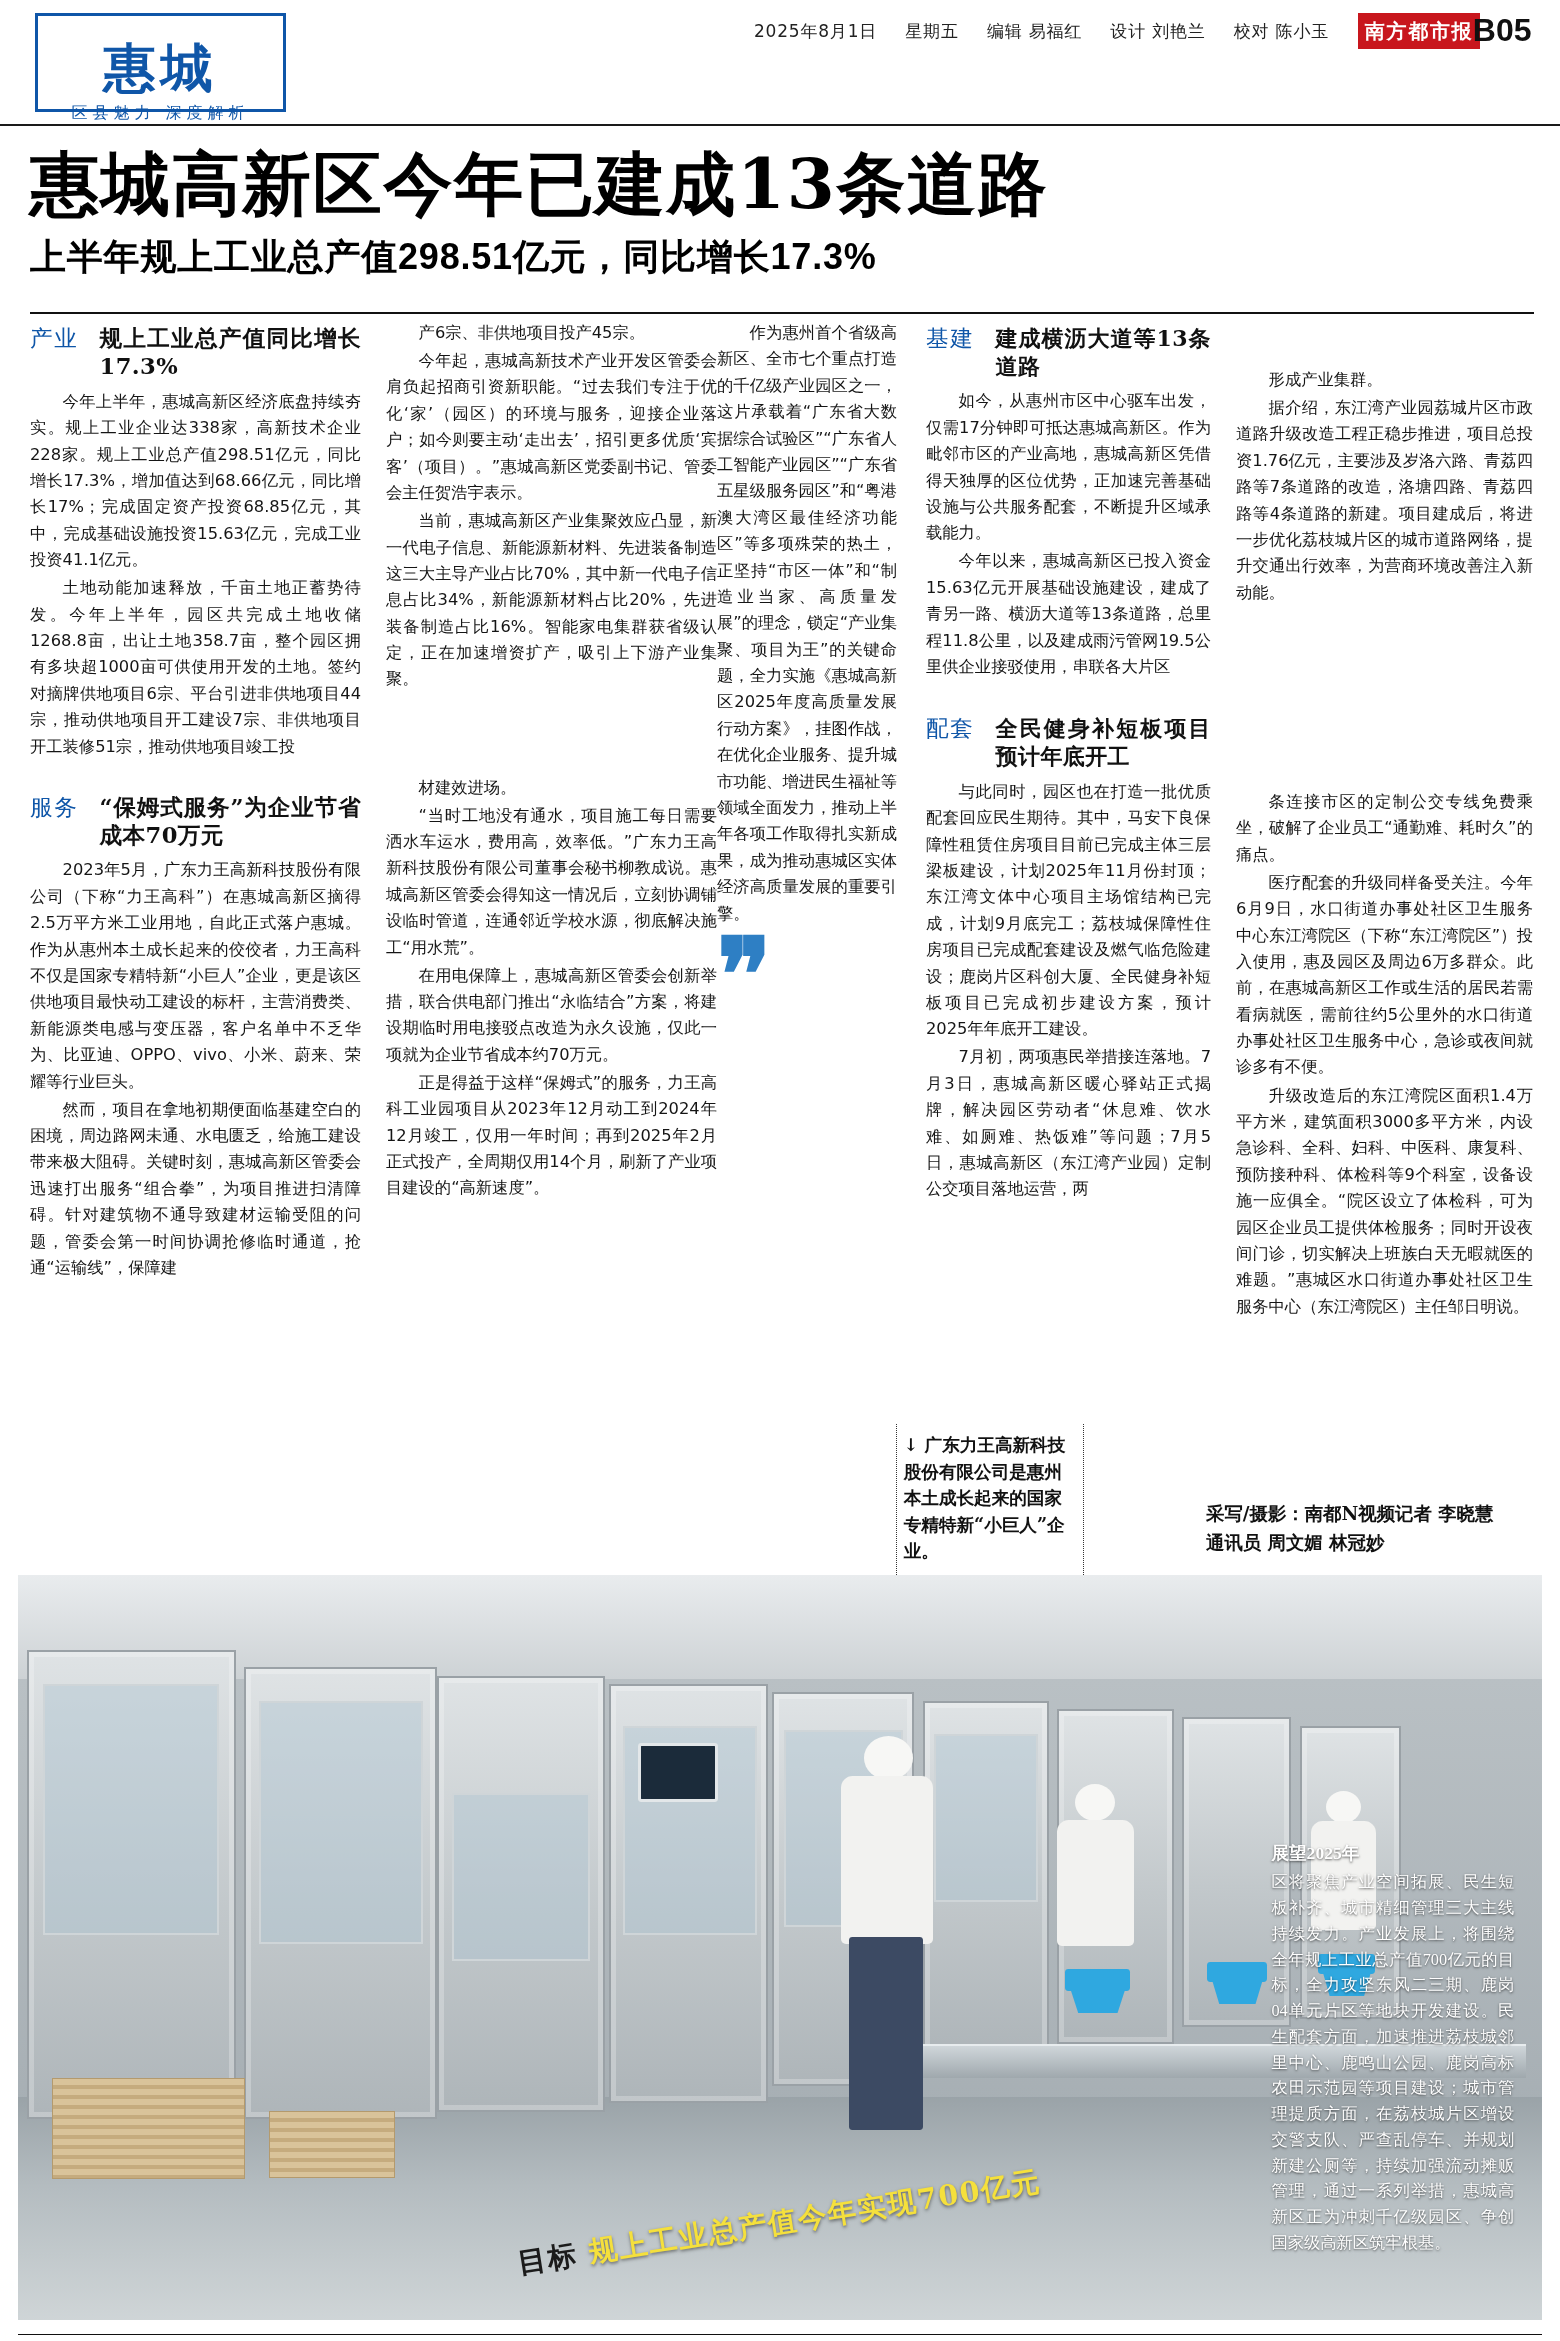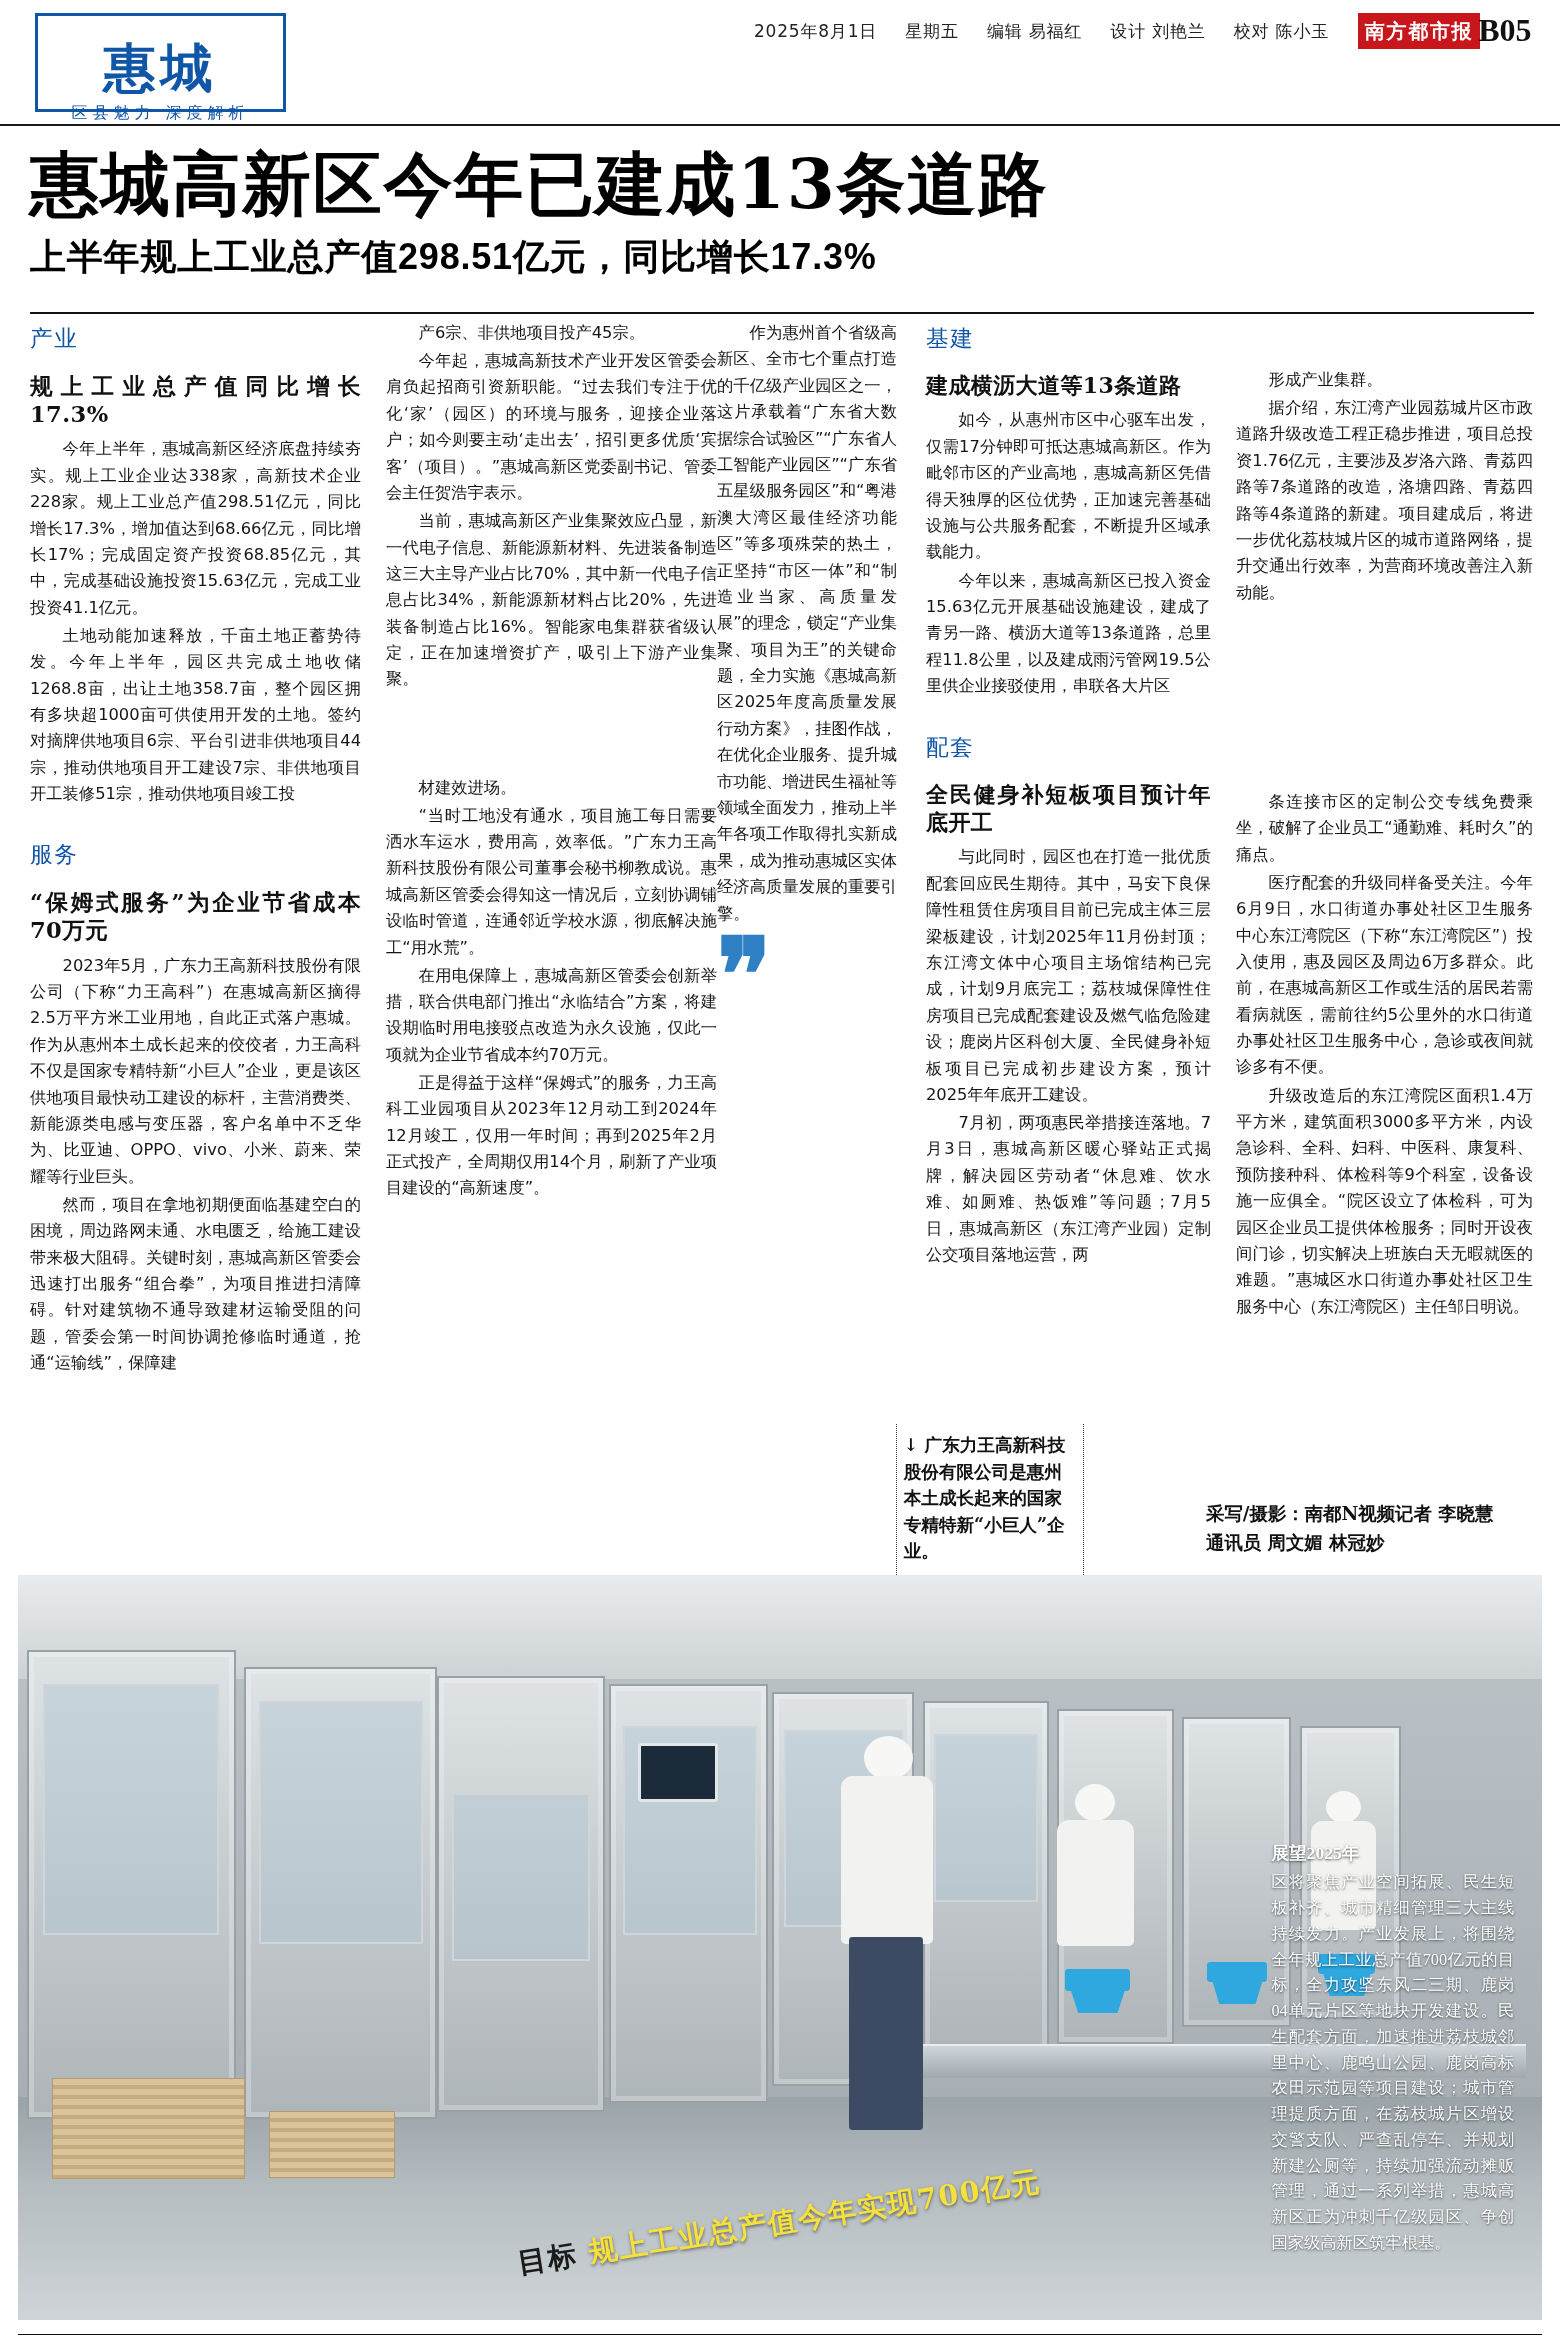--- a/index.html
+++ b/index.html
@@ -62,21 +62,21 @@
     color: #fff;
     font-family: "DejaVu Serif", "Liberation Serif", serif;
     font-weight: bold;
     font-size: 20px;
     padding: 4.2px 6.7px;
     letter-spacing: 1.7px;
   }
   .page-num {
     position: absolute;
     right: 28.5px; top: 11.7px;
-    font-family: Liberation Serif, serif;
+    font-family: Liberation Sans, sans-serif;
     font-weight: bold;
     font-size: 32px;
     color: #111;
     padding-left: 31px;
   }
 
   
   .headline-wrap {
     position: absolute;
     left: 30px; top: 147px;
@@ -122,23 +122,22 @@
   }
   .c1 { left: 0px;    width: 331px; }
   .c2 { left: 356px;  width: 331px; }
   .c3 { left: 687px;  width: 180px; }
   .c4 { left: 896px; width: 285px; }
   .c5 { left: 1206px; width: 297px; }
 
   .sec-head {
     display: flex;
     align-items: baseline;
-    gap: 15px;
+    gap: 21px;
     margin-bottom: 8.4px;
-    flex-direction: column;
   }
   .sec-tag {
     font-family: "DejaVu Serif","Liberation Serif",serif;
     font-size: 22.6px;
     color: #0f56a8;
     letter-spacing: 1.7px;
     white-space: nowrap;
   }
   .sec-title {
     font-family: "DejaVu Serif","Liberation Serif",serif;

